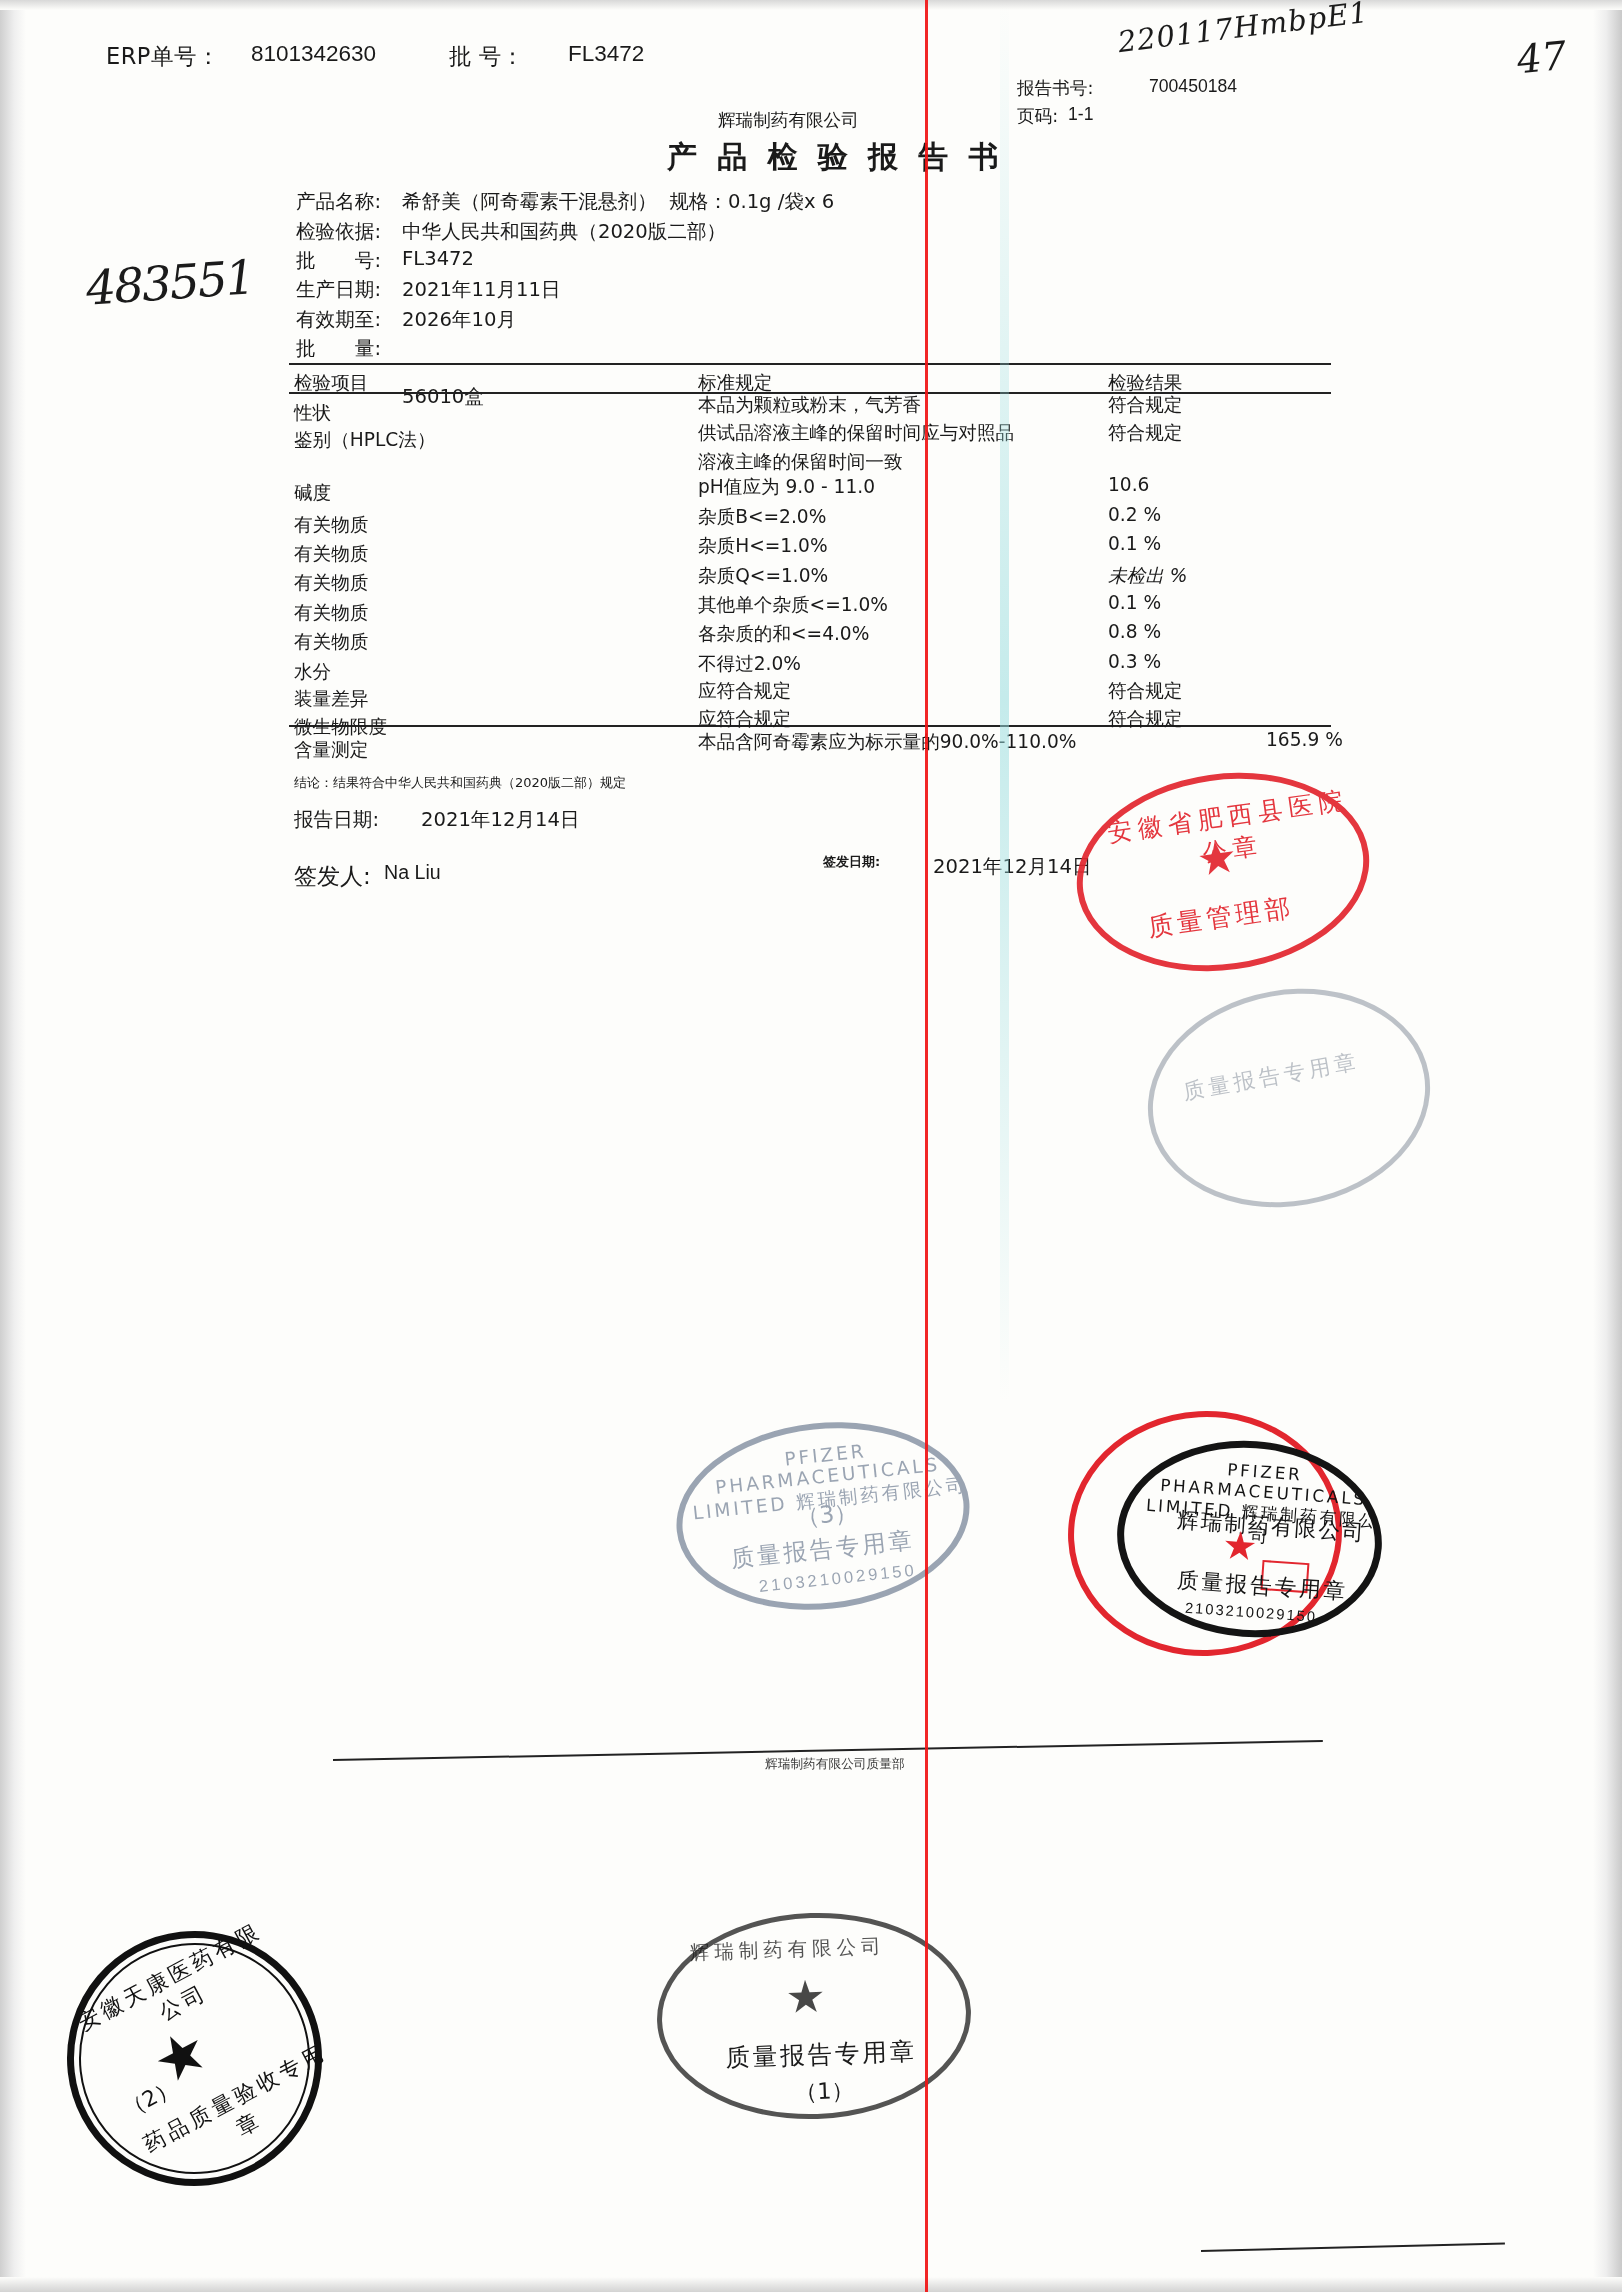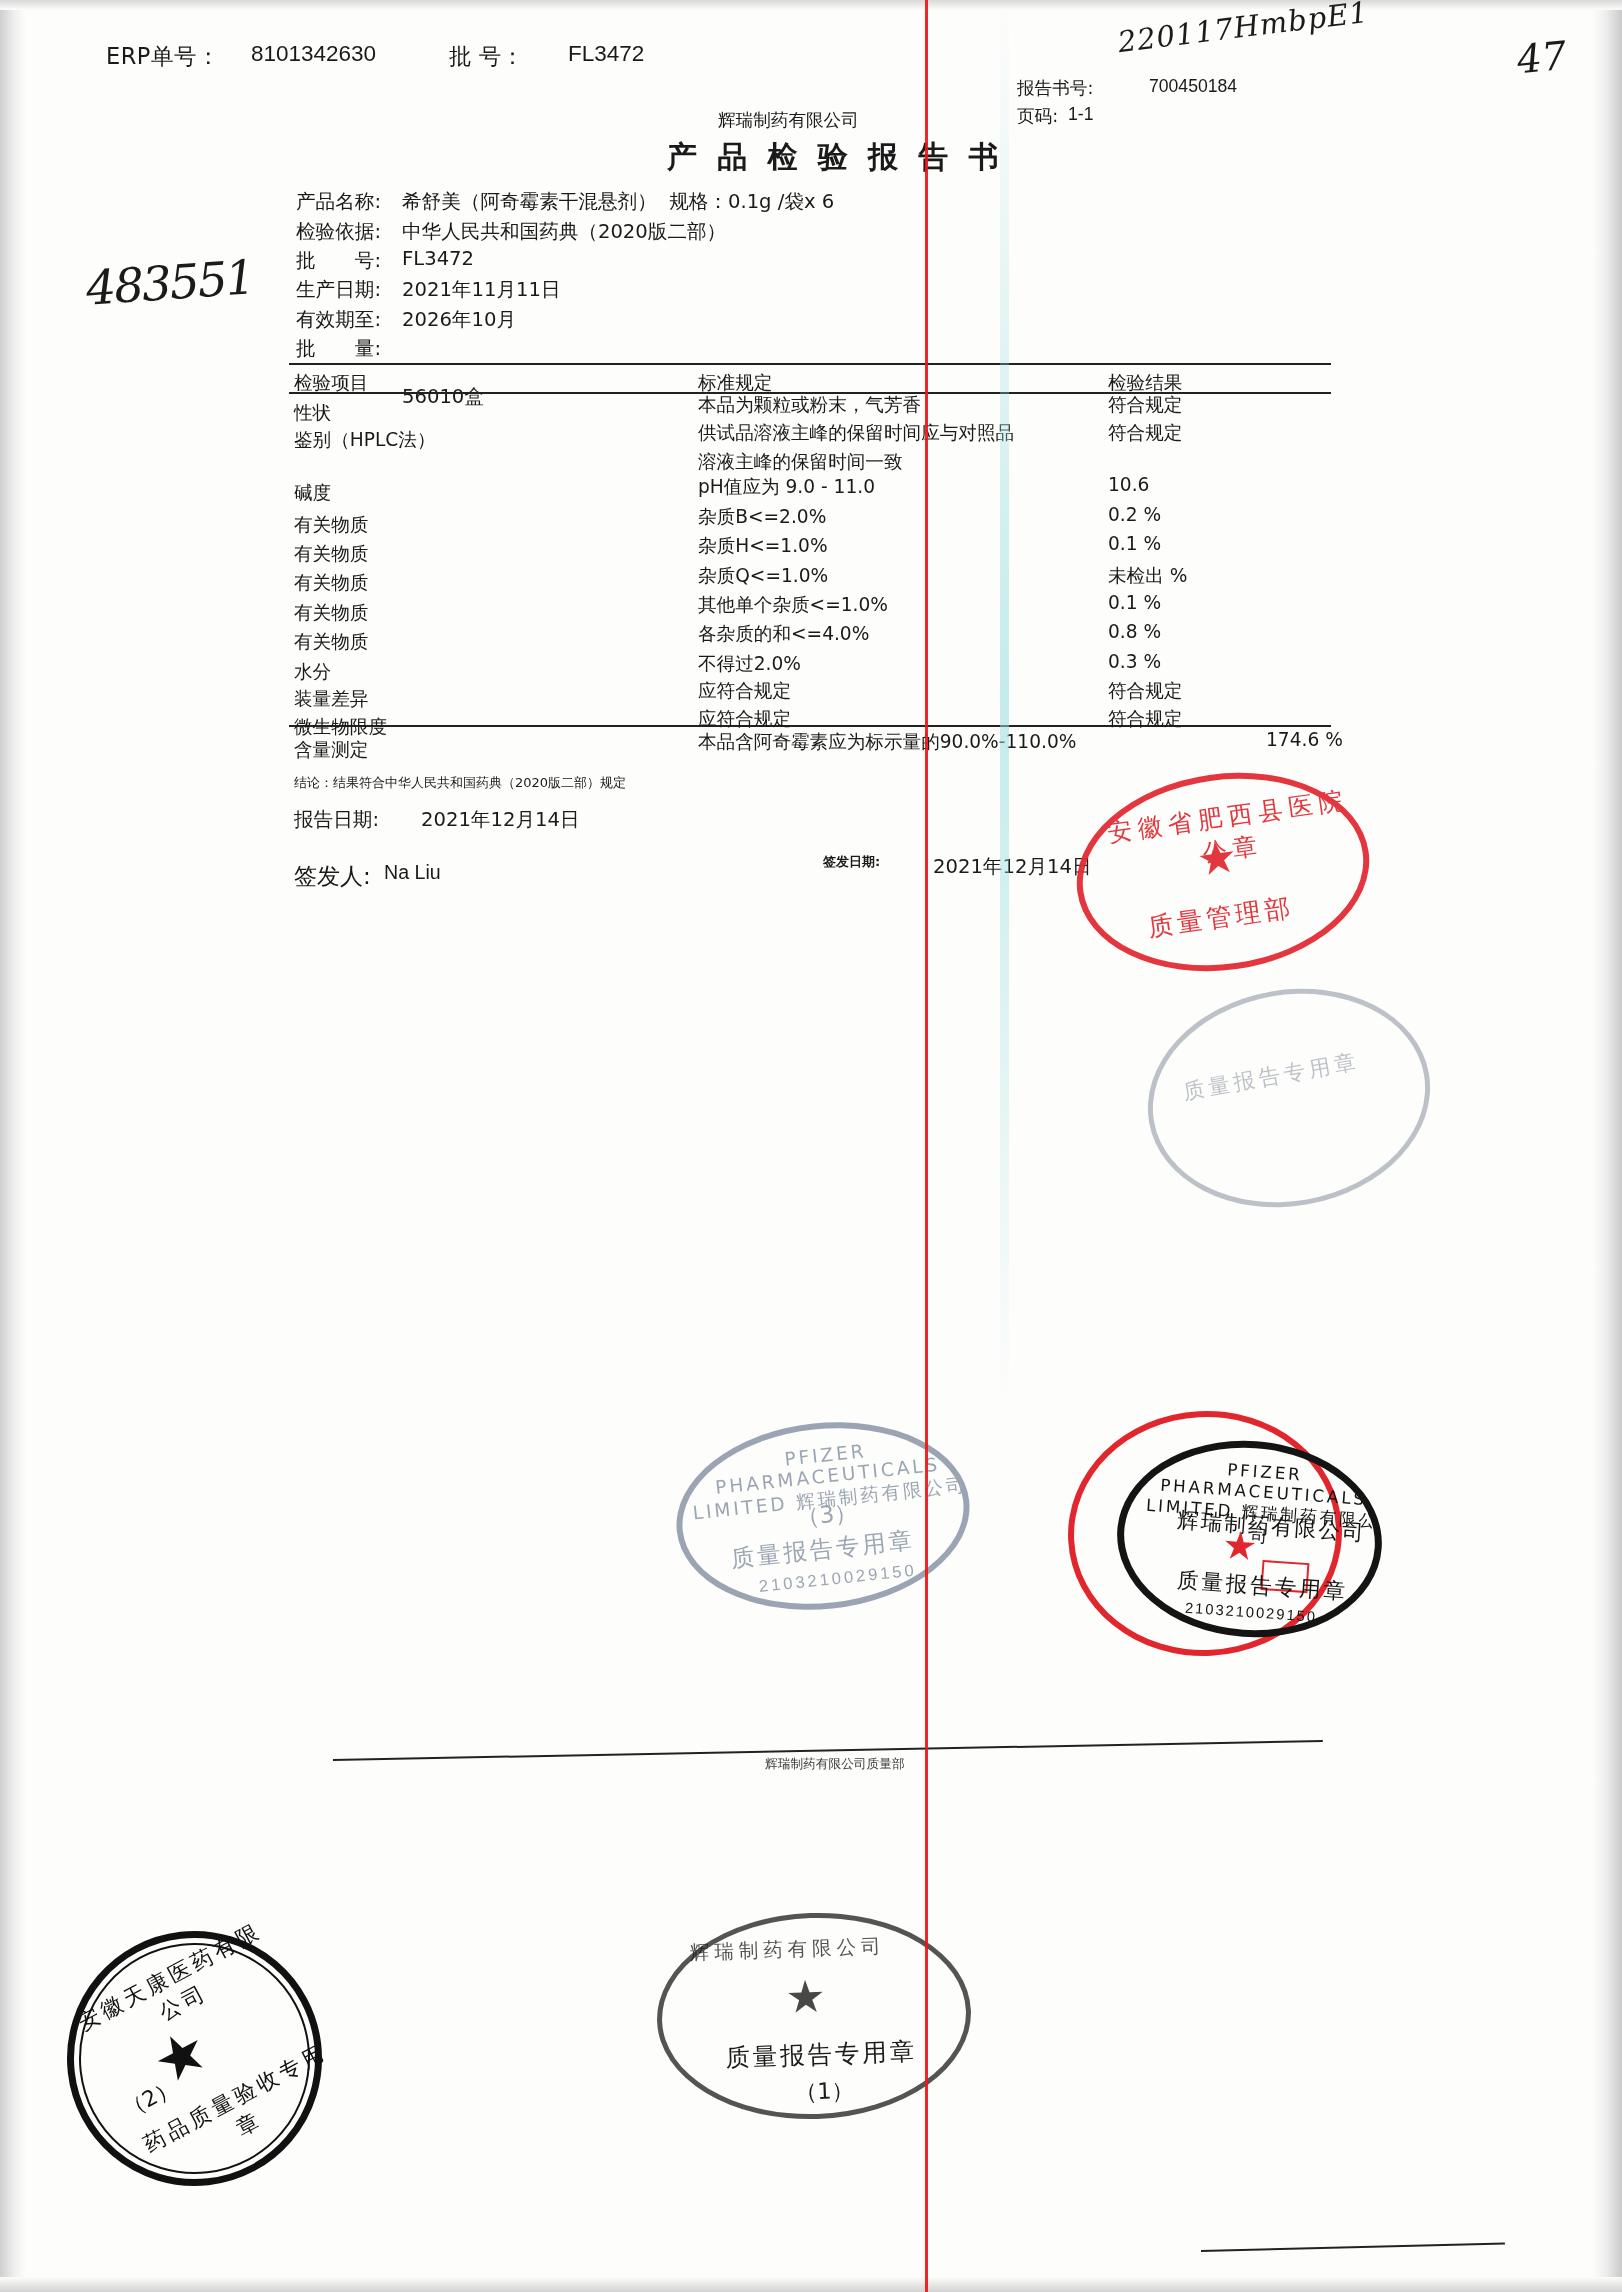--- a/index.html
+++ b/index.html
@@ -192,21 +192,21 @@
   <div class="t cn row col-item" style="top:512px;">有关物质</div>
   <div class="t cn row col-std" style="top:504px;">杂质B&lt;=2.0%</div>
   <div class="t cn row col-res" style="top:504px;">0.2 %</div>
 
   <div class="t cn row col-item" style="top:541px;">有关物质</div>
   <div class="t cn row col-std" style="top:533px;text-align:right;">杂质H&lt;=1.0%</div>
   <div class="t cn row col-res" style="top:533px;">0.1 %</div>
 
   <div class="t cn row col-item" style="top:570px;">有关物质</div>
   <div class="t cn row col-std" style="top:563px;">杂质Q&lt;=1.0%</div>
-  <div class="t cn row col-res" style="top:563px;">未检出 %</div>
+  <div class="t cn row col-res" style="top:563px;font-style:italic;">未检出 %</div>
 
   <div class="t cn row col-item" style="top:600px;">有关物质</div>
   <div class="t cn row col-std" style="top:592px;">其他单个杂质&lt;=1.0%</div>
   <div class="t cn row col-res" style="top:592px;">0.1 %</div>
 
   <div class="t cn row col-item" style="top:629px;">有关物质</div>
   <div class="t cn row col-std" style="top:621px;">各杂质的和&lt;=4.0%</div>
   <div class="t cn row col-res" style="top:621px;">0.8 %</div>
 
   <div class="t cn row col-item" style="top:659px;">水分</div>
@@ -216,21 +216,21 @@
   <div class="t cn row col-item" style="top:686px;">装量差异</div>
   <div class="t cn row col-std" style="top:678px;">应符合规定</div>
   <div class="t cn row col-res" style="top:678px;">符合规定</div>
 
   <div class="t cn row col-item" style="top:714px;">微生物限度</div>
   <div class="t cn row col-std" style="top:706px;">应符合规定</div>
   <div class="t cn row col-res" style="top:706px;">符合规定</div>
 
   <div class="t cn row col-item" style="top:737px;">含量测定</div>
   <div class="t cn row col-std" style="top:729px;">本品含阿奇霉素应为标示量的90.0%-110.0%</div>
-  <div class="t cn row" style="left:1266px;top:729px;">174.6 %</div>
+  <div class="t cn row" style="left:1266px;top:729px;">165.9 %</div>
 
   <div class="t cn concl">结论：结果符合中华人民共和国药典（2020版二部）规定</div>
   <div class="t cn repdate">报告日期:</div>
   <div class="t cn" style="left:421px;top:806px;font-size:19.6px;">2021年12月14日</div>
 
   <div class="t cn signer">签发人:</div>
   <div class="t" style="left:384px;top:861px;font-size:19.6px;">Na Liu</div>
 
   <div class="t cn signdate">签发日期:</div>
   <div class="t cn" style="left:933px;top:853px;font-size:19.6px;">2021年12月14日</div>

